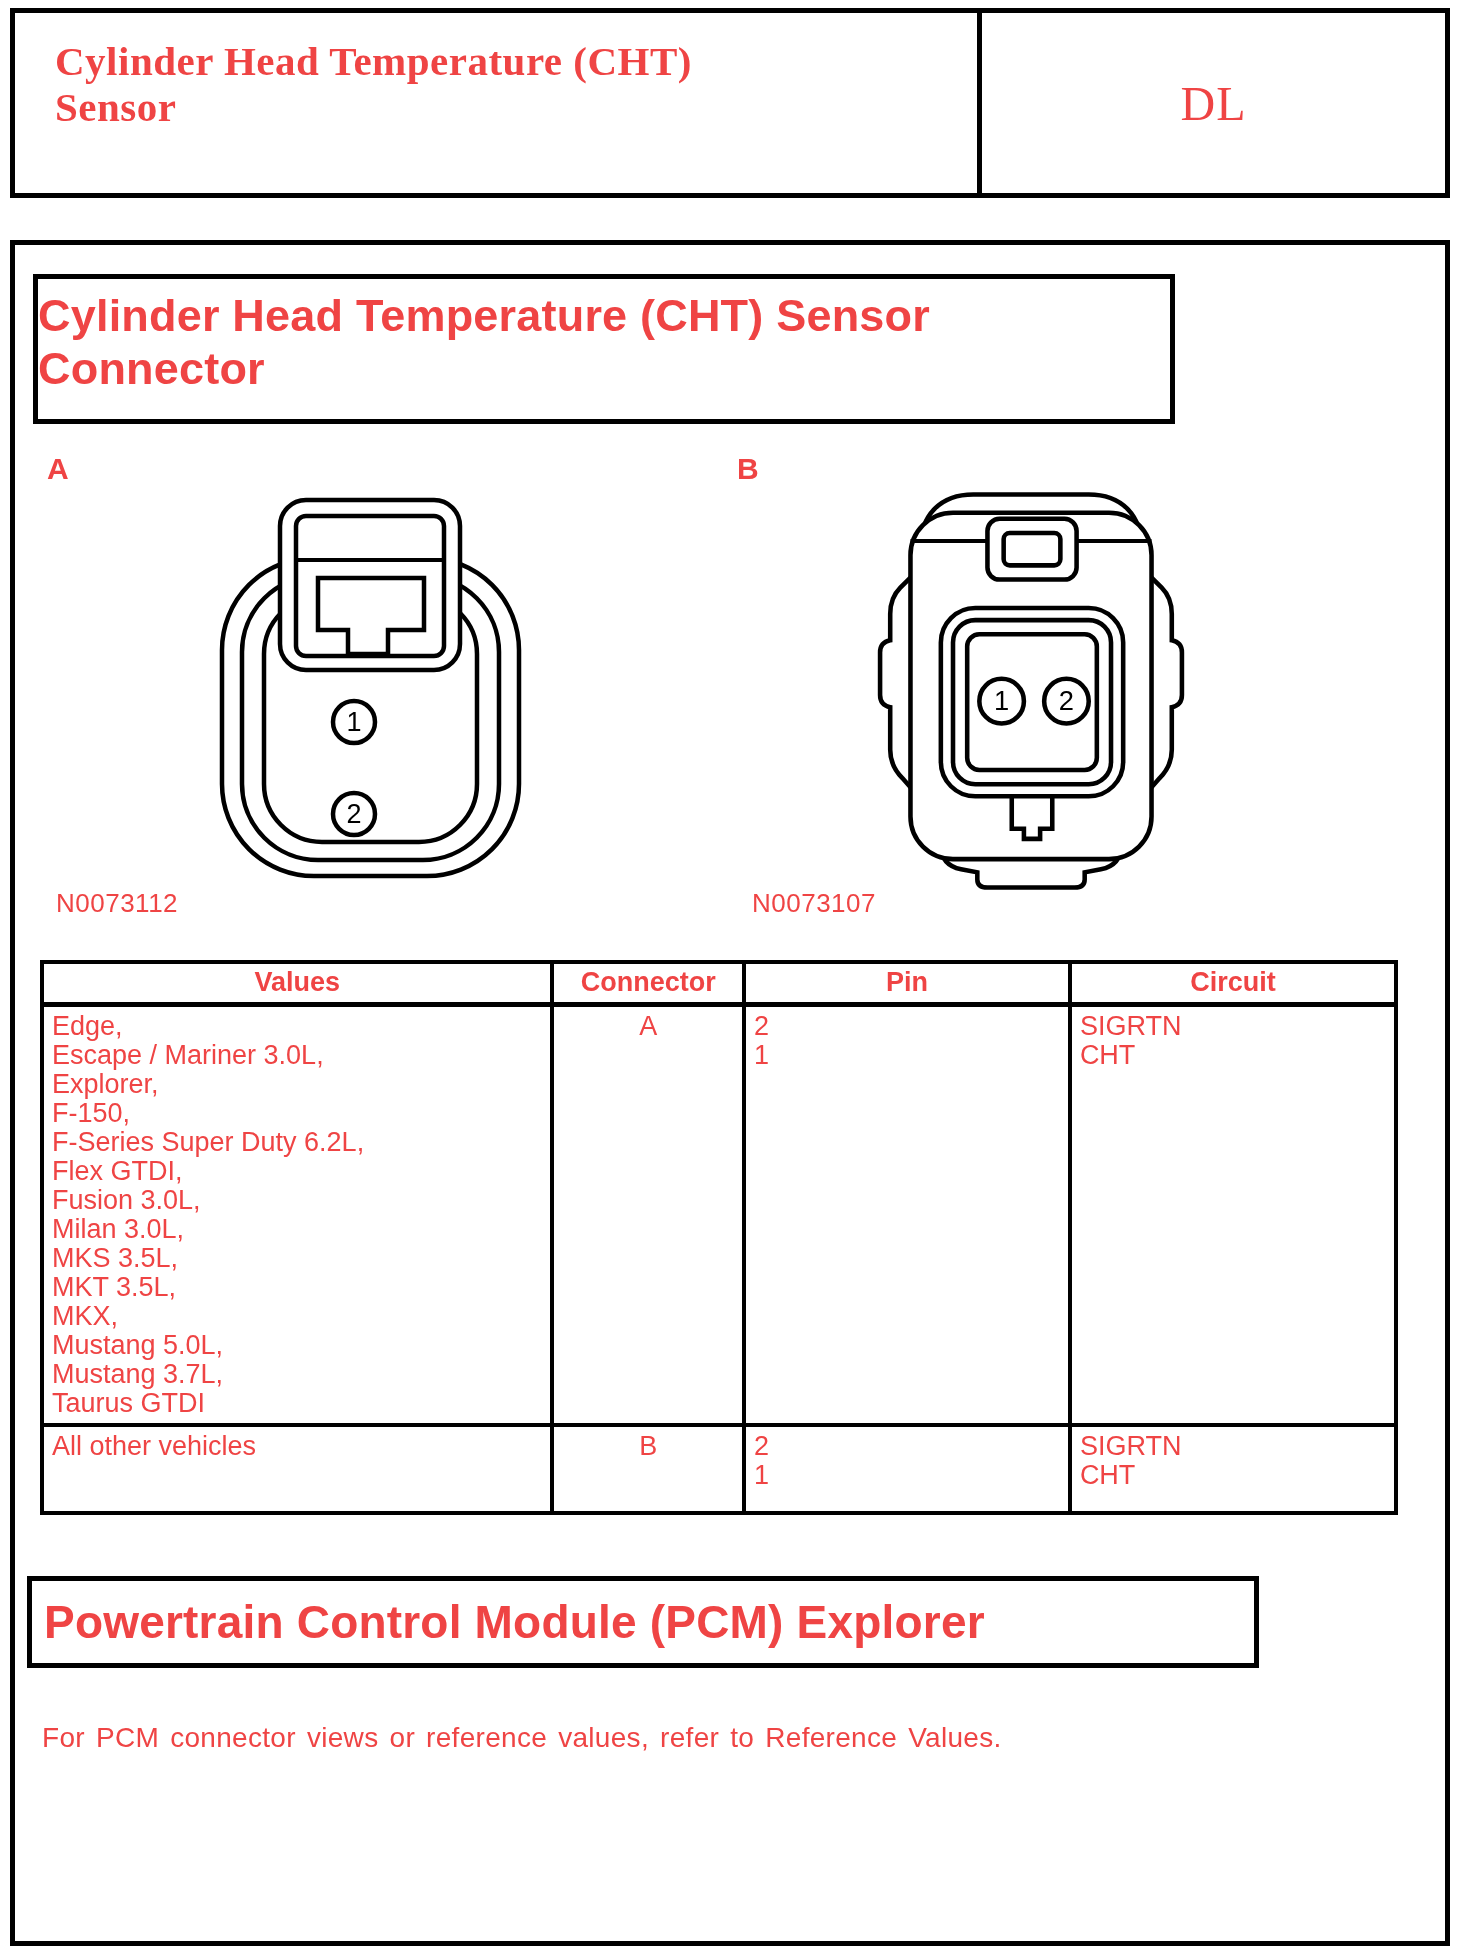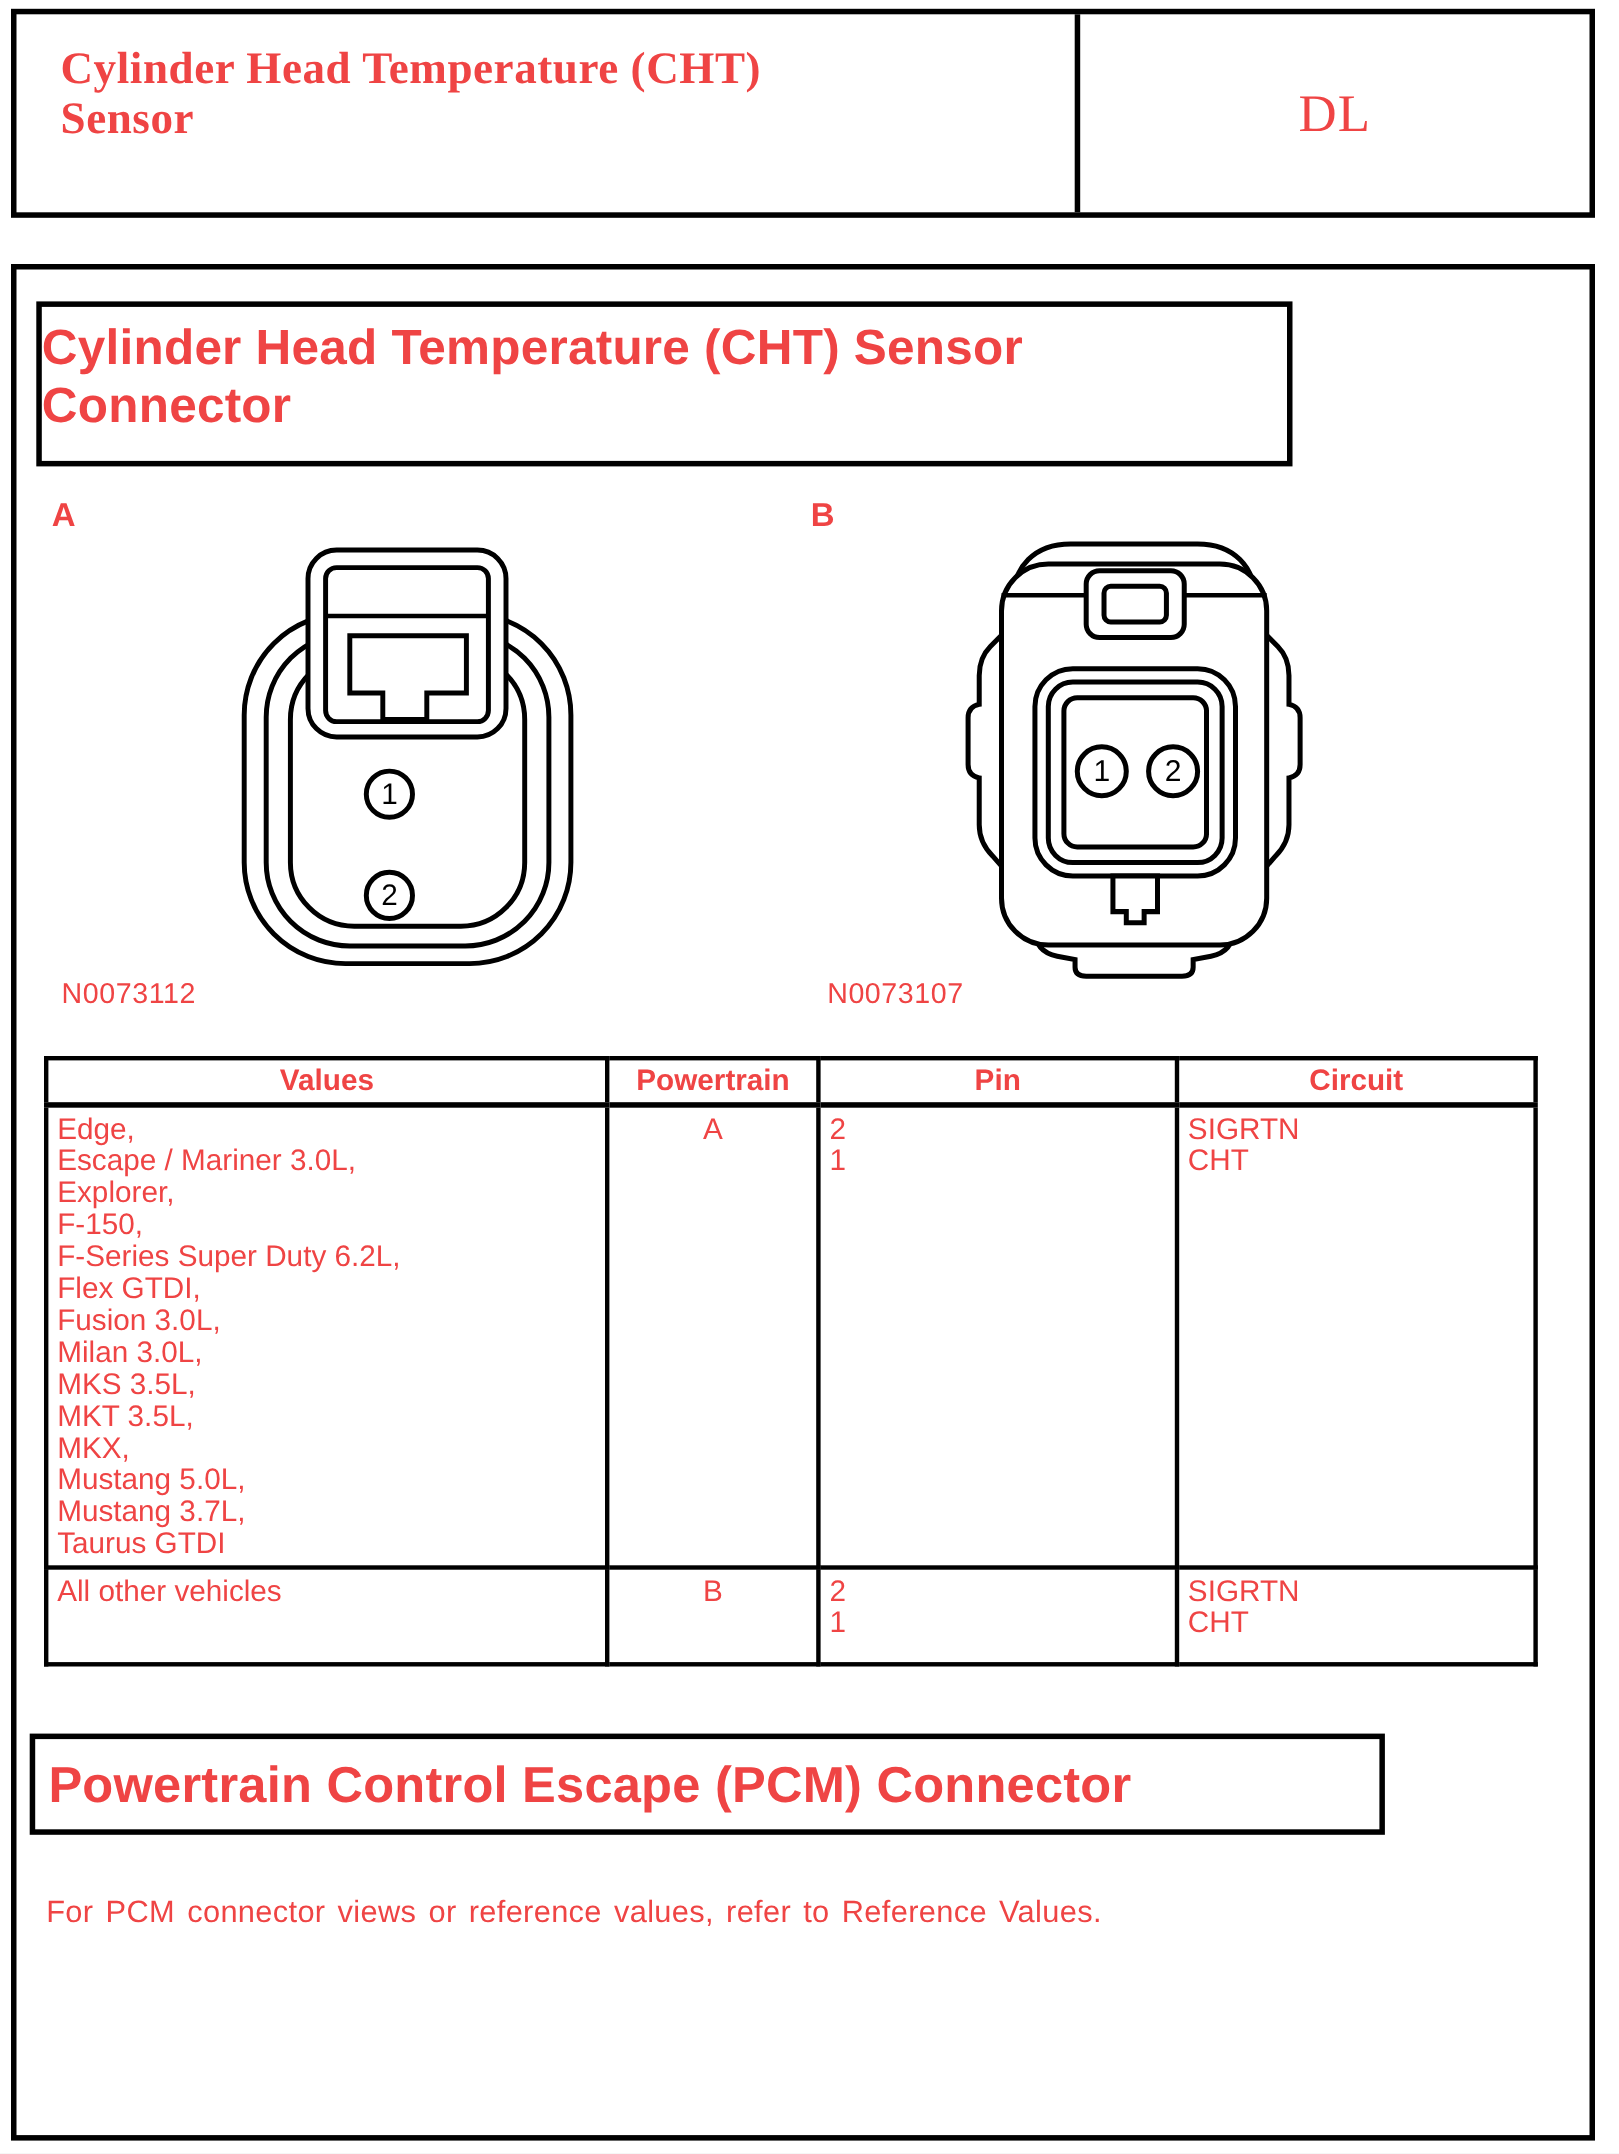--- a/index.html
+++ b/index.html
@@ -166,21 +166,21 @@
   <table class="conn-table">
     <colgroup>
       <col style="width:512px">
         <col style="width:192px">
         <col style="width:327px">
         <col style="width:327px">
     </colgroup>
     <thead>
       <tr>
         <th>Values</th>
-        <th>Powertrain</th>
+        <th>Connector</th>
         <th>Pin</th>
         <th>Circuit</th>
       </tr>
     </thead>
     <tbody>
       <tr class="row-main">
         <td>Edge,
 Escape / Mariner 3.0L,
 Explorer,
 F-150,
@@ -205,17 +205,17 @@
         <td class="cell-center">B</td>
         <td>2
 1</td>
         <td>SIGRTN
 CHT</td>
       </tr>
     </tbody>
   </table>
 
   <div class="pcm-title-box">
-    <span>Powertrain Control Escape (PCM) Connector</span>
+    <span>Powertrain Control Module (PCM) Explorer</span>
   </div>
   <div class="pcm-body">For PCM connector views or reference values, refer to Reference Values.</div>
 
 </div>
 
 </body></html>

